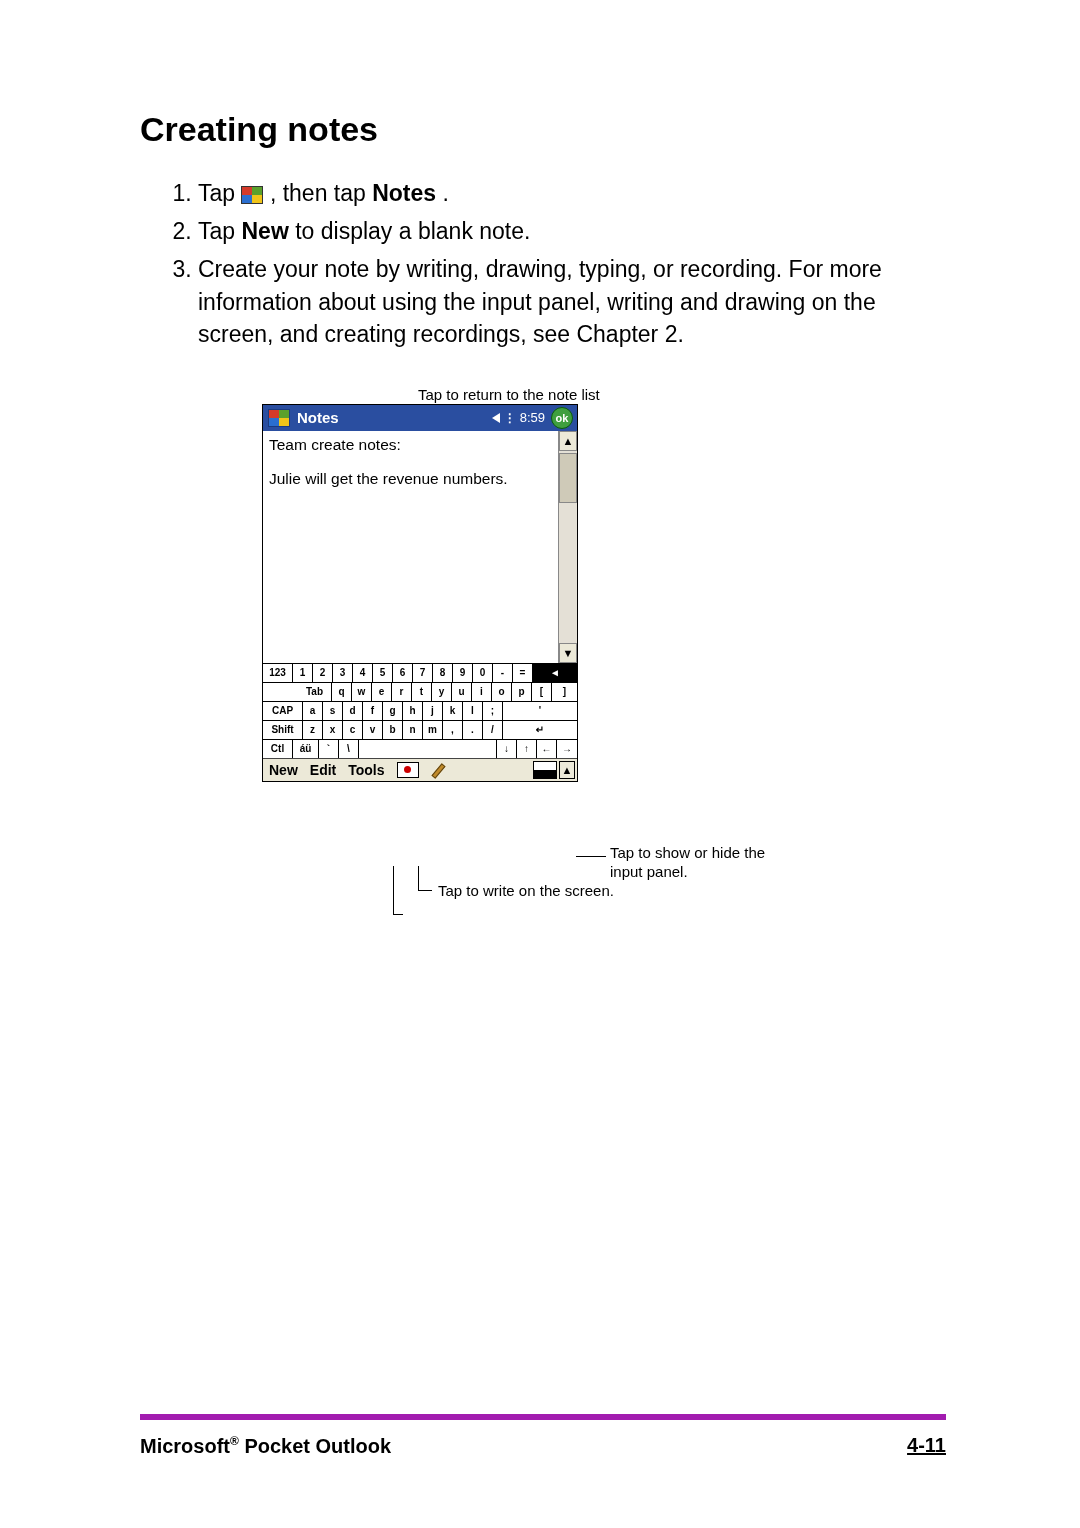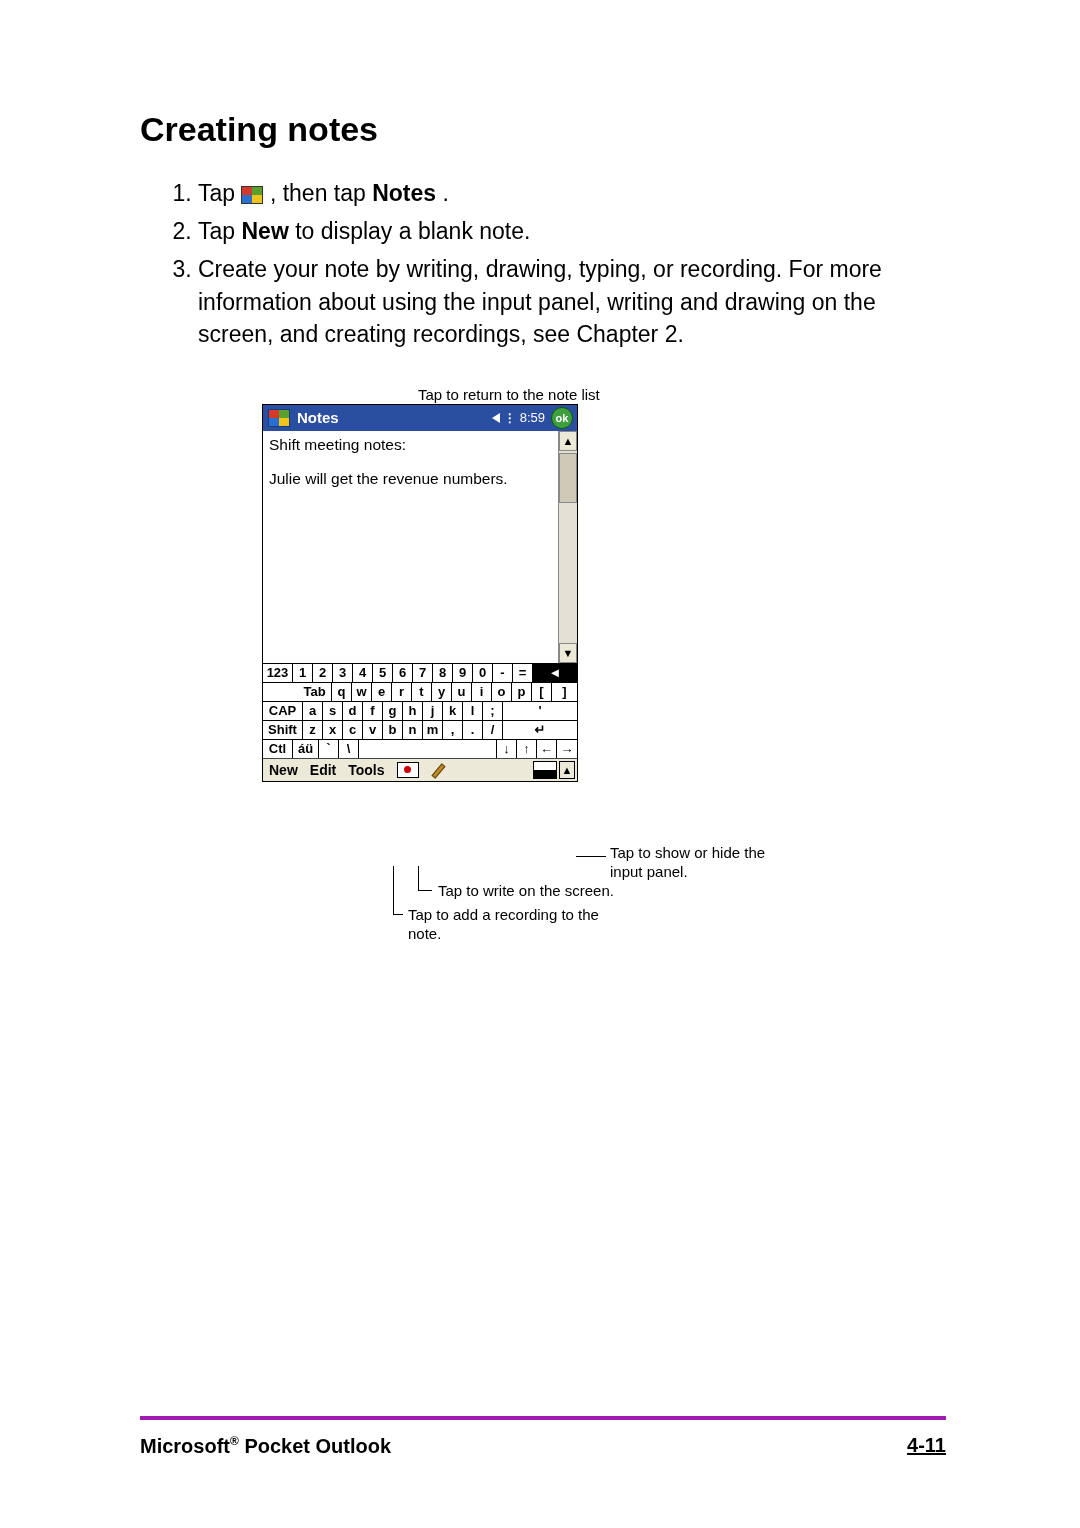--- a/index.html
+++ b/index.html
@@ -125,21 +125,21 @@
   }
   .scroll-thumb {
     height: 48px; background:#cfcab8; border:1px solid #888;
     margin-top:2px;
   }
   .scroll-track { flex:1; }
 
   .keyboard {
     border-top: 1px solid #000;
     font-family: Verdana, Arial, sans-serif;
-    font-size: 13px;
+    font-size: 10px;
     font-weight: bold;
     background:#fff;
   }
   .krow { display:flex; border-bottom:1px solid #000; }
   .krow:last-child { border-bottom:none; }
   .key {
     border-right: 1px solid #000;
     text-align: center;
     height: 18px; line-height: 18px;
     box-sizing: border-box;
@@ -191,21 +191,21 @@
   }
 
   .lead-line { position:absolute; background:#000; }
   .lead-h { height:1px; }
   .lead-v { width:1px; }
 
   .footer {
     position: absolute;
     left: 140px; right: 130px;
     bottom: 70px;
-    border-top: 4px solid #a21caf;
+    border-top: 6px solid #a21caf;
     padding-top: 14px;
     display:flex; justify-content: space-between;
     font-size: 20px;
   }
   .footer .left { font-weight: bold; }
   .footer .right { font-weight: bold; text-decoration: underline; }
   sup { font-size: 0.6em; }
 </style>
 </head>
 <body>
@@ -258,21 +258,21 @@
         </span>
         <span class="title">Notes</span>
         <span class="sound-icon"></span>
         <span class="sound-waves">⋮</span>
         <span class="clock">8:59</span>
         <span class="ok-btn">ok</span>
       </div>
 
       <div class="note-area">
         <div class="note-text">
-          <p>Shift meeting notes:</p>
+          <p>Team create notes:</p>
           <p>Julie will get the revenue numbers.</p>
         </div>
         <div class="scrollbar">
           <div class="scroll-btn">▲</div>
           <div class="scroll-thumb"></div>
           <div class="scroll-track"></div>
           <div class="scroll-btn">▼</div>
         </div>
       </div>
 
@@ -362,21 +362,20 @@
 
     <div class="lead-line lead-h" style="left:338px; top:452px; width:30px;"></div>
     <div class="callout" style="left:372px; top:440px; width:170px;">Tap to show or hide the input panel.</div>
 
     <div class="lead-line lead-v" style="left:180px; top:462px; height:24px;"></div>
     <div class="lead-line lead-h" style="left:180px; top:486px; width:14px;"></div>
     <div class="callout" style="left:200px; top:478px; width:230px;">Tap to write on the screen.</div>
 
     <div class="lead-line lead-v" style="left:155px; top:462px; height:48px;"></div>
     <div class="lead-line lead-h" style="left:155px; top:510px; width:10px;"></div>
-    <div class="callout" style="left:170px; top:502px; width:210px;">Tap to add a recording to the note.</div>
 
   </div>
 
   <div class="footer">
     <span class="left">
       <span>Microsoft</span><sup>®</sup><span> Pocket Outlook</span>
     </span>
     <span class="right">4-11</span>
   </div>
 

